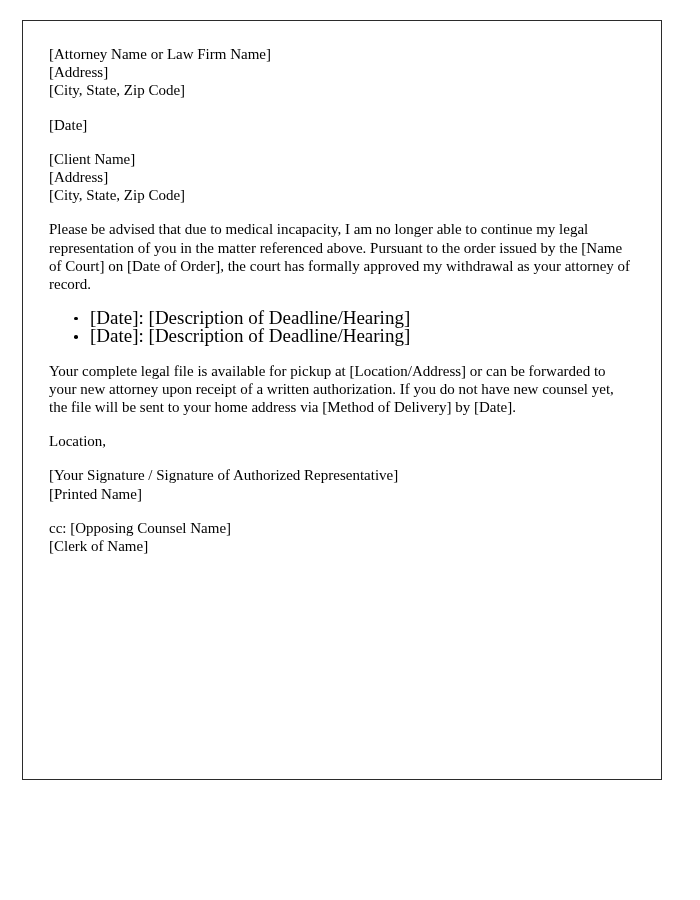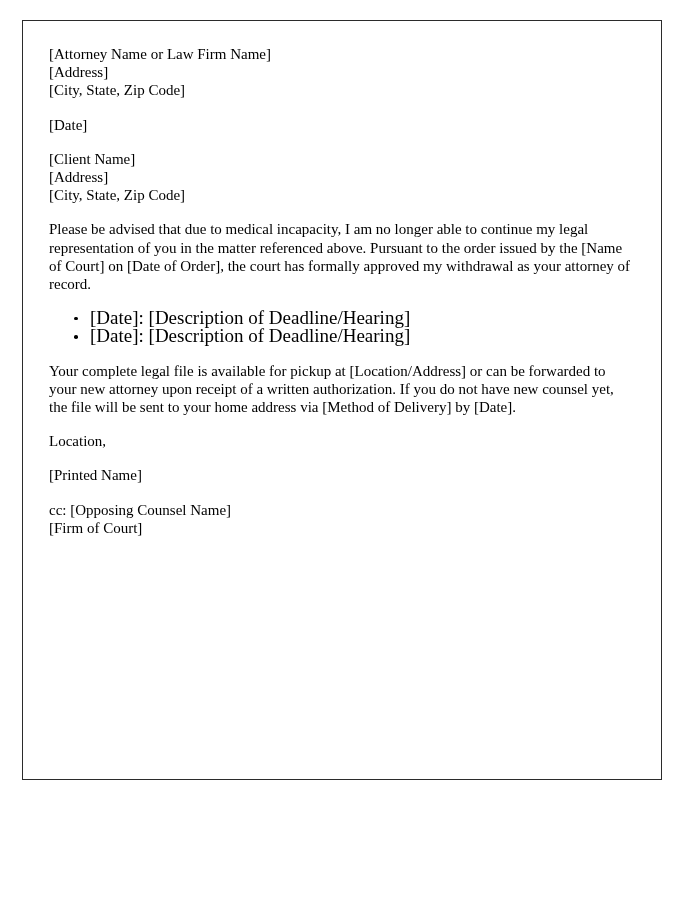--- a/index.html
+++ b/index.html
@@ -111,22 +111,23 @@
         <span>[Date]: [Description of Deadline/Hearing]</span>
       </li>
     </ul>
 
     <div class="block">Your complete legal file is available for pickup at [Location/Address] or can be forwarded to your new attorney upon receipt of a written authorization. If you do not have new counsel yet, the file will be sent to your home address via [Method of Delivery] by [Date].</div>
 
 
     <div class="block">Location,</div>
 
     <div class="block">
+      <span class="line">[Your Signature / Signature of Authorized Representative]</span>
       <span class="line">[Printed Name]</span>
     </div>
 
     <div class="block">
       <span class="line">cc: [Opposing Counsel Name]</span>
-      <span class="line">[Firm of Court]</span>
+      <span class="line">[Clerk of Name]</span>
     </div>
 
   </div>
 </div>
 
 </body></html>

